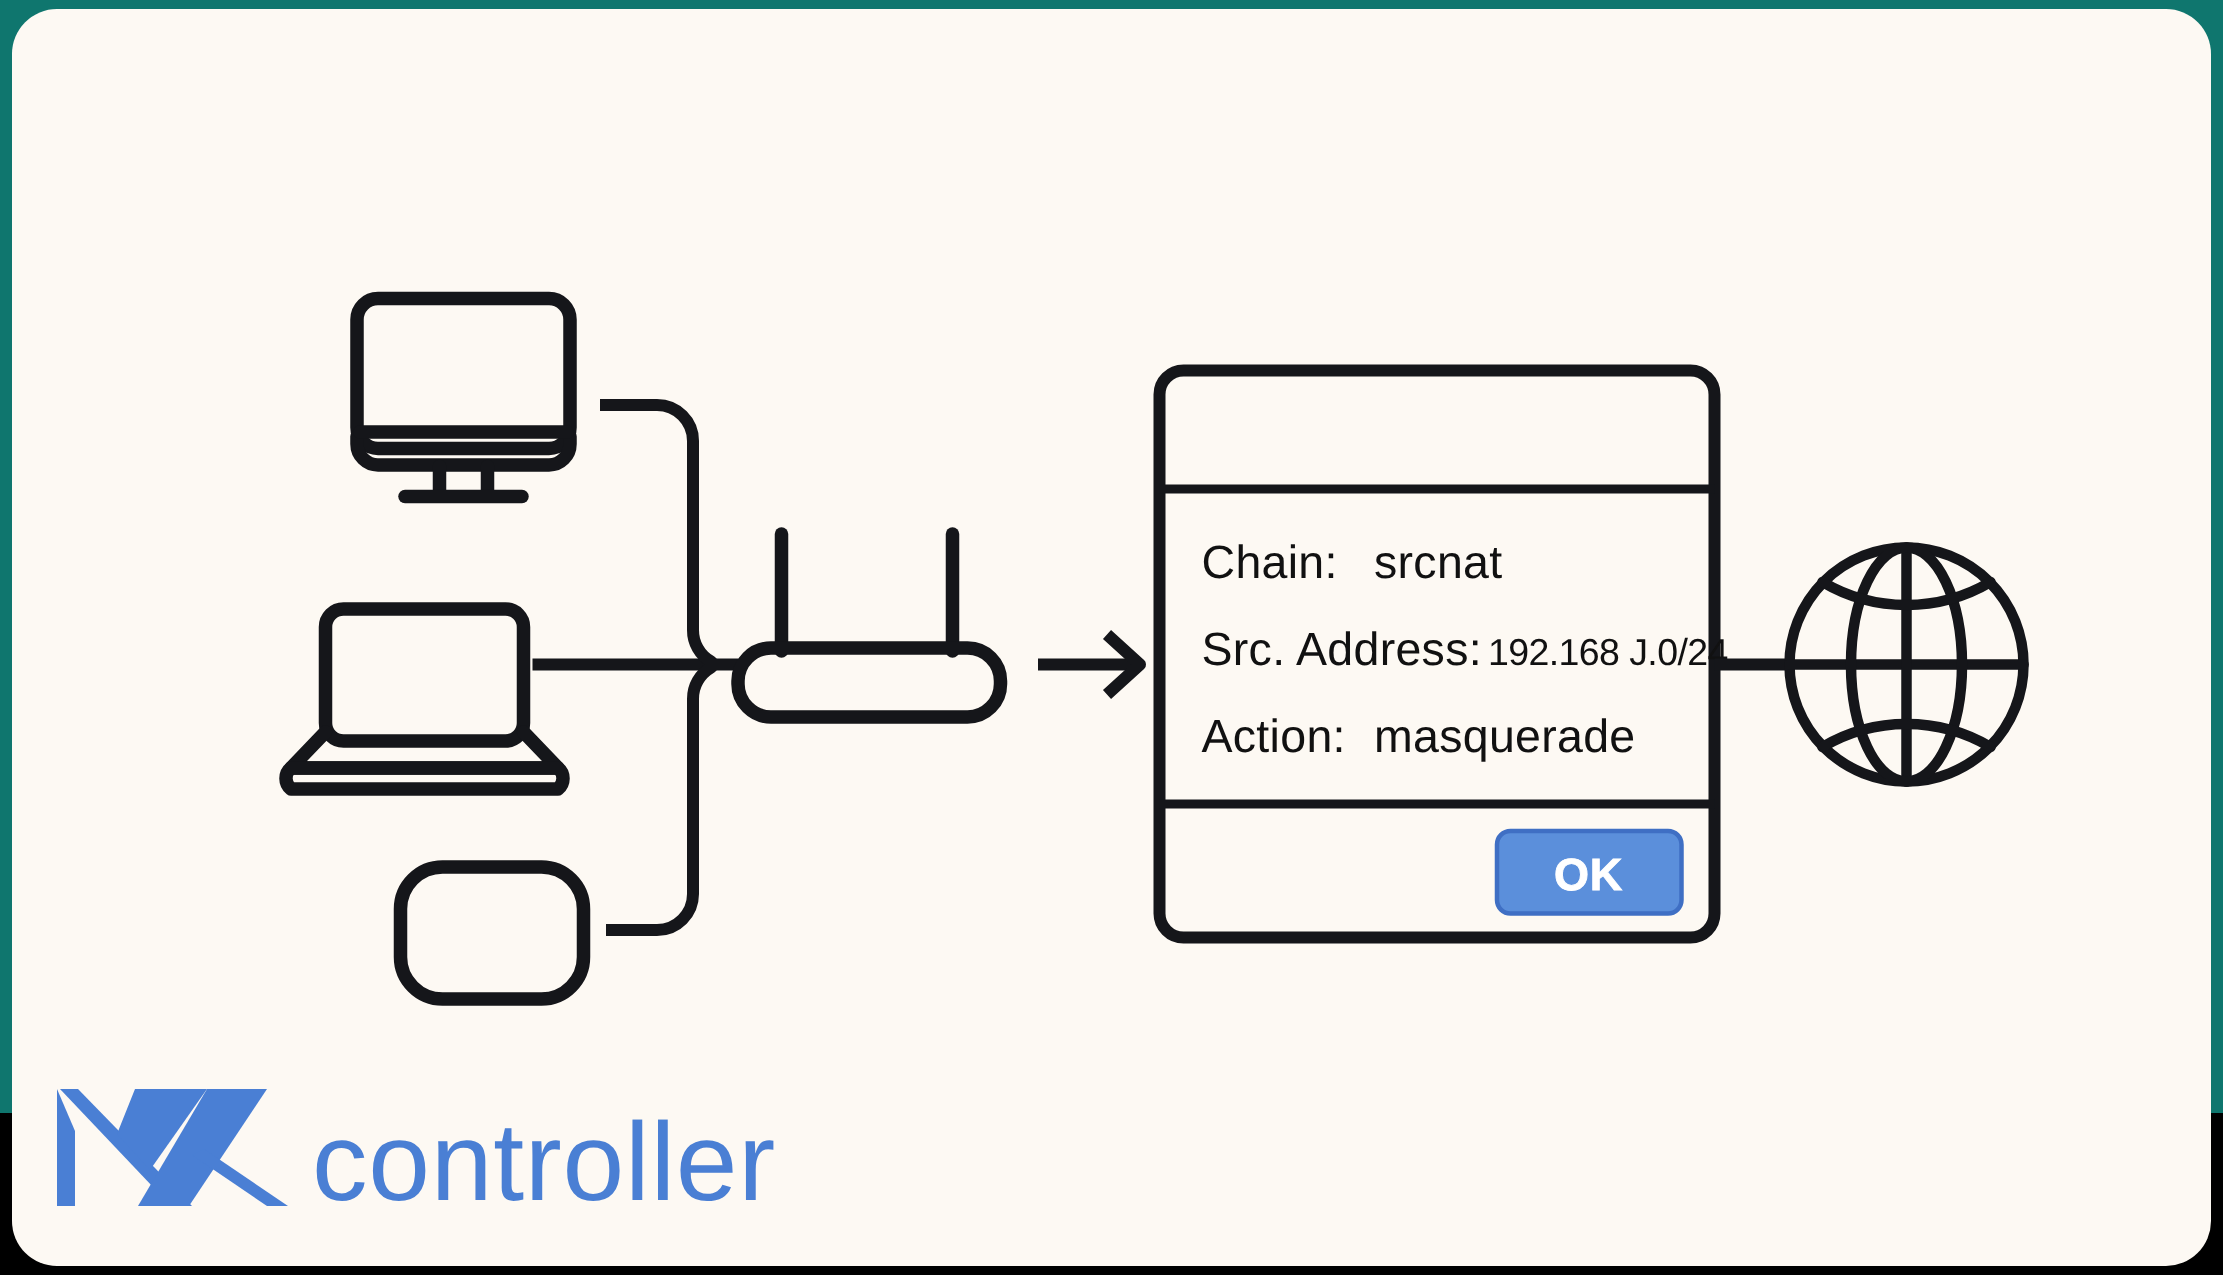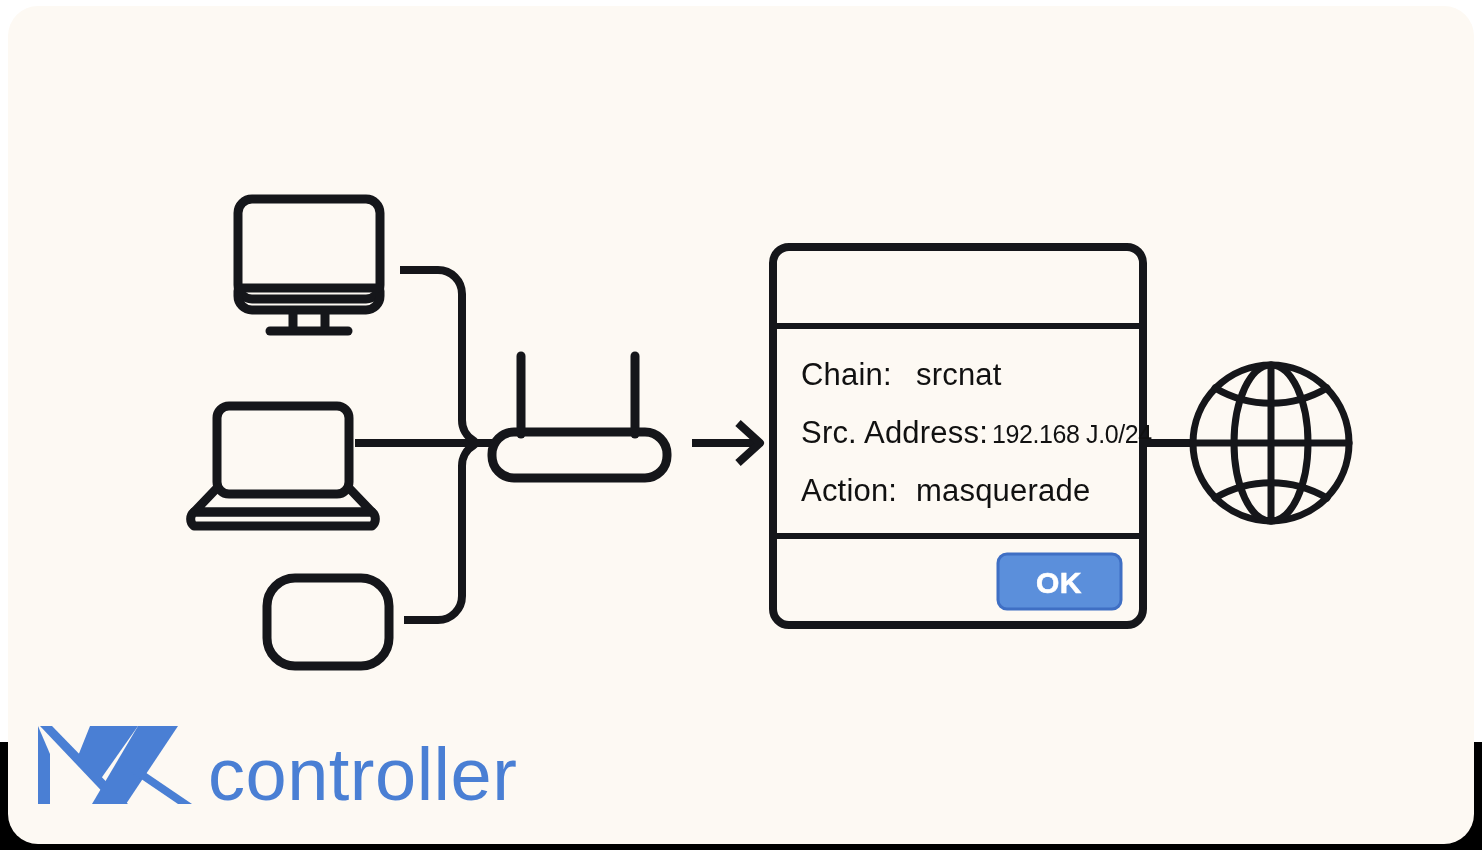--- a/index.html
+++ b/index.html
@@ -12,21 +12,21 @@
     width: 1482px;
     height: 850px;
     font-family: "Liberation Sans", sans-serif;
     overflow: hidden;
   }
 
   #stage {
     position: relative;
     width: 1482px;
     height: 742px;
-    background: #ffffff;
+    background: #0f766e;
   }
 
   
   #card {
     position: absolute;
     left: 8px;
     top: 6px;
     width: 1466px;
     height: 838px;
     background: #fdf9f3;

